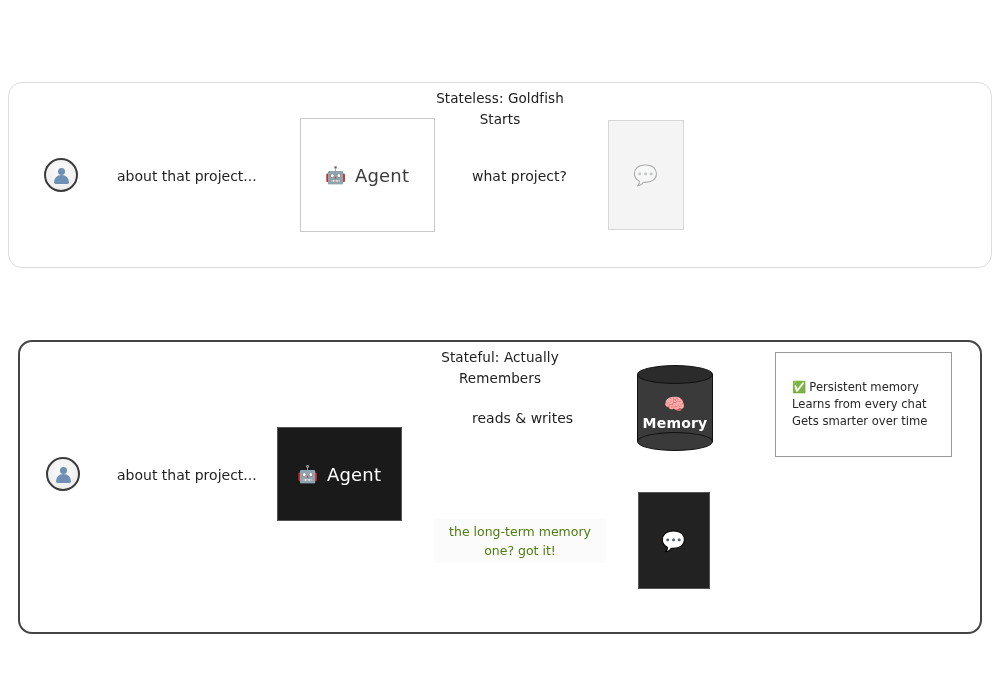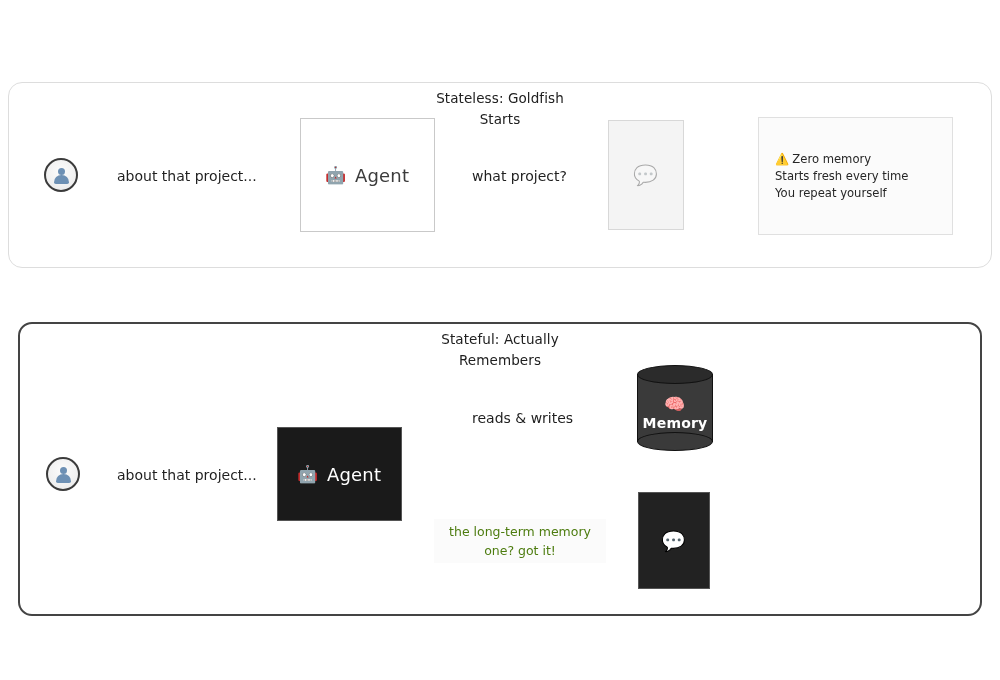--- a/index.html
+++ b/index.html
@@ -32,21 +32,21 @@
   }
   .panel-stateless {
     left: 8px;
     top: 82px;
     width: 984px;
     height: 186px;
     border: 1.6px solid #dddddd;
   }
   .panel-stateful {
     left: 18px;
-    top: 322px;
+    top: 340px;
     width: 964px;
     height: 294px;
     border: 2px solid #444444;
   }
 
   .panel-title {
     position: absolute;
     left: 0;
     right: 0;
     text-align: center;
@@ -311,27 +311,20 @@
     <span class="node-emoji">🤖</span>
     <span class="node-label">Agent</span>
   </div>
 
   <div class="edge-label" style="left:470px; top:166px;">what project?</div>
 
   <div class="node-box reply-light" style="left:608px; top:120px; width:76px; height:110px;">
     <span class="reply-emoji-faded">💬</span>
   </div>
 
-  <div class="note-card note-light" style="left:758px; top:117px; width:195px; height:118px;">
-    <div class="note-line">
-      <span class="nicon">⚠️</span><span>Zero memory</span>
-    </div>
-    <div class="note-line">Starts fresh every time</div>
-    <div class="note-line">You repeat yourself</div>
-  </div>
 
   <div class="panel panel-stateful">
     <div class="panel-title">Stateful: Actually
 Remembers</div>
   </div>
 
   <div class="avatar" style="left:46px; top:457px;">
     <span class="bust">
       <span class="head"></span>
         <span class="body"></span>
@@ -357,14 +350,21 @@
     </div>
   </div>
 
   <div class="edge-label-block" style="left:434px; top:519px; width:172px; height:44px;">the long-term memory
 one? got it!</div>
 
   <div class="node-box reply-dark" style="left:638px; top:492px; width:72px; height:97px;">
     <span class="reply-emoji">💬</span>
   </div>
 
+  <div class="note-card note-strong" style="left:775px; top:352px; width:177px; height:105px;">
+    <div class="note-line">
+      <span class="nicon">✅</span><span>Persistent memory</span>
+    </div>
+    <div class="note-line">Learns from every chat</div>
+    <div class="note-line">Gets smarter over time</div>
+  </div>
 
 </div>
 
 </body></html>

